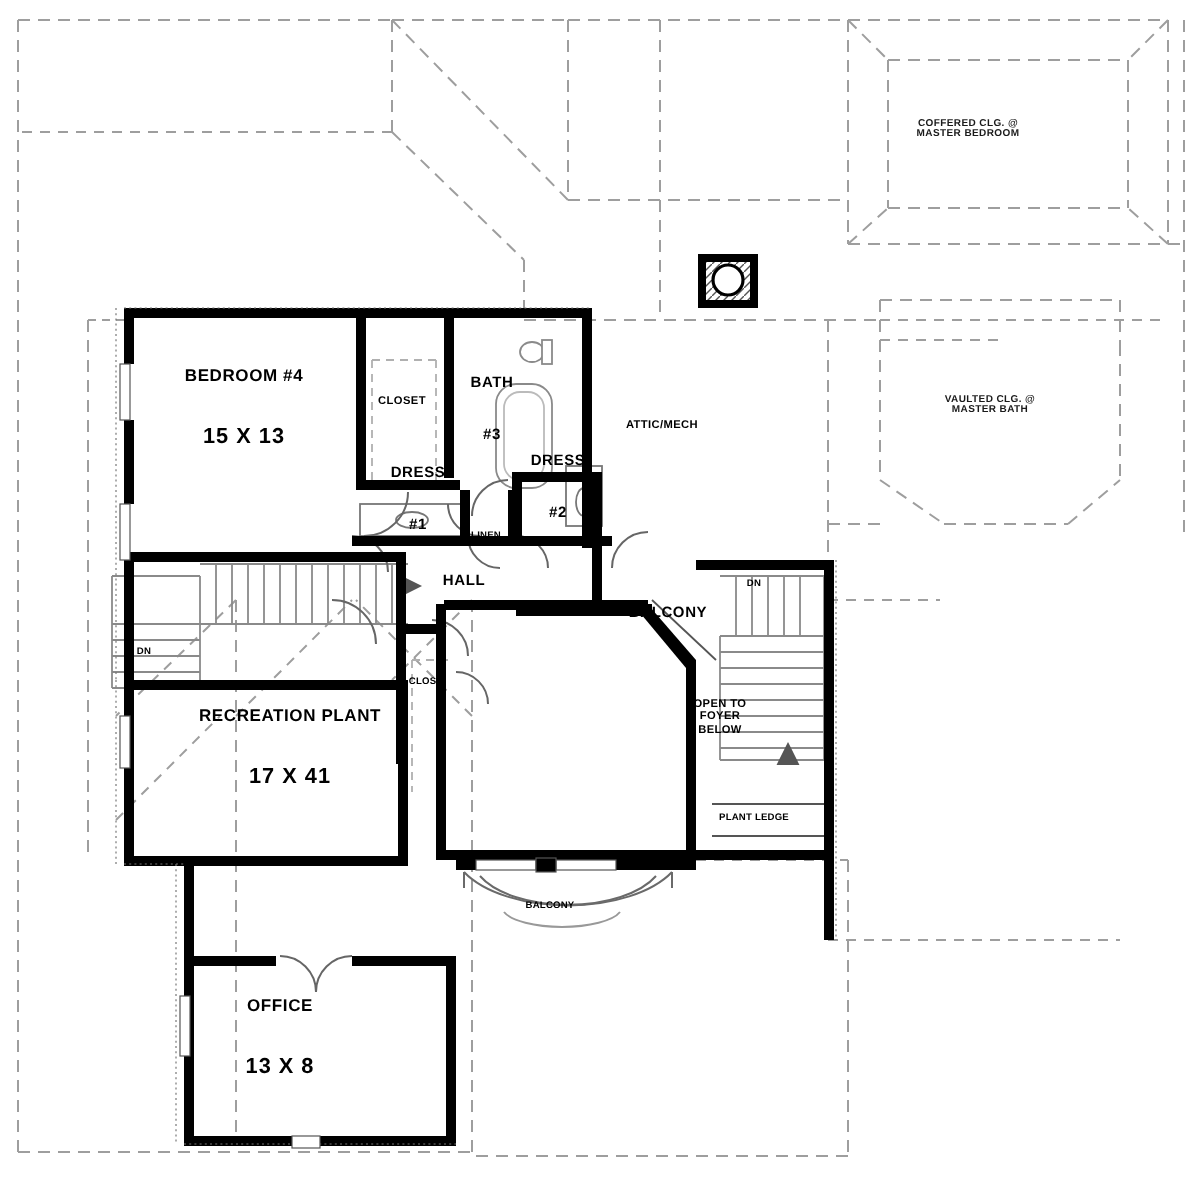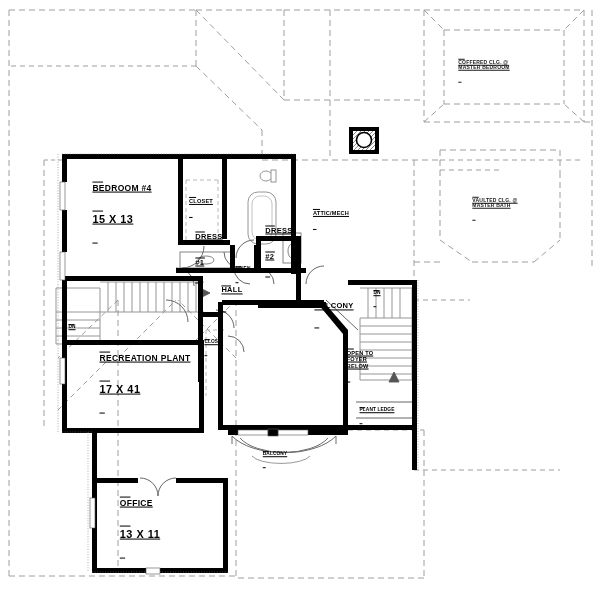--- a/index.html
+++ b/index.html
@@ -17,28 +17,27 @@
   }
   #plan-svg {
     position: absolute;
     top: 0;
     left: 0;
     width: 600px;
     height: 600px;
   }
   .room-label {
     position: absolute;
-    text-align: left;
+    text-align: center;
     color: #000000;
     font-weight: bold;
     line-height: 1.15;
     white-space: pre;
     transform: translate(-50%, -50%);
     pointer-events: none;
-    text-decoration: underline;
   }
   .lbl-name { display: block; }
   .lbl-dim  { display: block; font-size: 1.28em; letter-spacing: 0.5px; }
   .sz-room  { font-size: 8.5px; letter-spacing: 0.3px; }
   .sz-med   { font-size: 7.5px; letter-spacing: 0.3px; }
   .sz-small { font-size: 5.6px; letter-spacing: 0.2px; }
   .sz-tiny  { font-size: 4.8px; letter-spacing: 0.1px; }
   .sz-note  { font-size: 5.0px; letter-spacing: 0.2px; }
   .note-gray { color: #1a1a1a; }
 </style>
@@ -333,20 +332,24 @@
 
   <div class="room-label sz-room" style="left:122px; top:204px;">
     <span class="lbl-name">BEDROOM #4</span>
     <span class="lbl-dim">15 X 13</span>
   </div>
 
   <div class="room-label sz-small" style="left:201px; top:201px;">
     <span class="lbl-name">CLOSET</span>
   </div>
 
+  <div class="room-label sz-med" style="left:246px; top:205px;">
+    <span class="lbl-name">BATH</span>
+    <span class="lbl-name">#3</span>
+  </div>
 
   <div class="room-label sz-med" style="left:209px; top:250px;">
     <span class="lbl-name">DRESS</span>
     <span class="lbl-name">#1</span>
   </div>
 
   <div class="room-label sz-med" style="left:279px; top:244px;">
     <span class="lbl-name">DRESS</span>
     <span class="lbl-name">#2</span>
   </div>
@@ -372,21 +375,21 @@
   <div class="room-label sz-tiny" style="left:212px; top:342px;">
     <span class="lbl-name">CLOS.</span>
   </div>
 
   <div class="room-label sz-med" style="left:334px; top:307px;">
     <span class="lbl-name">BALCONY</span>
   </div>
 
   <div class="room-label sz-room" style="left:140px; top:519px;">
     <span class="lbl-name">OFFICE</span>
-    <span class="lbl-dim">13 X 11</span>
+    <span class="lbl-dim">13 X 8</span>
   </div>
 
   <div class="room-label sz-tiny" style="left:275px; top:454px;">
     <span class="lbl-name">BALCONY</span>
   </div>
 
   <div class="room-label sz-small" style="left:360px; top:359px;">
     <span class="lbl-name">OPEN TO
 FOYER
 BELOW</span>

